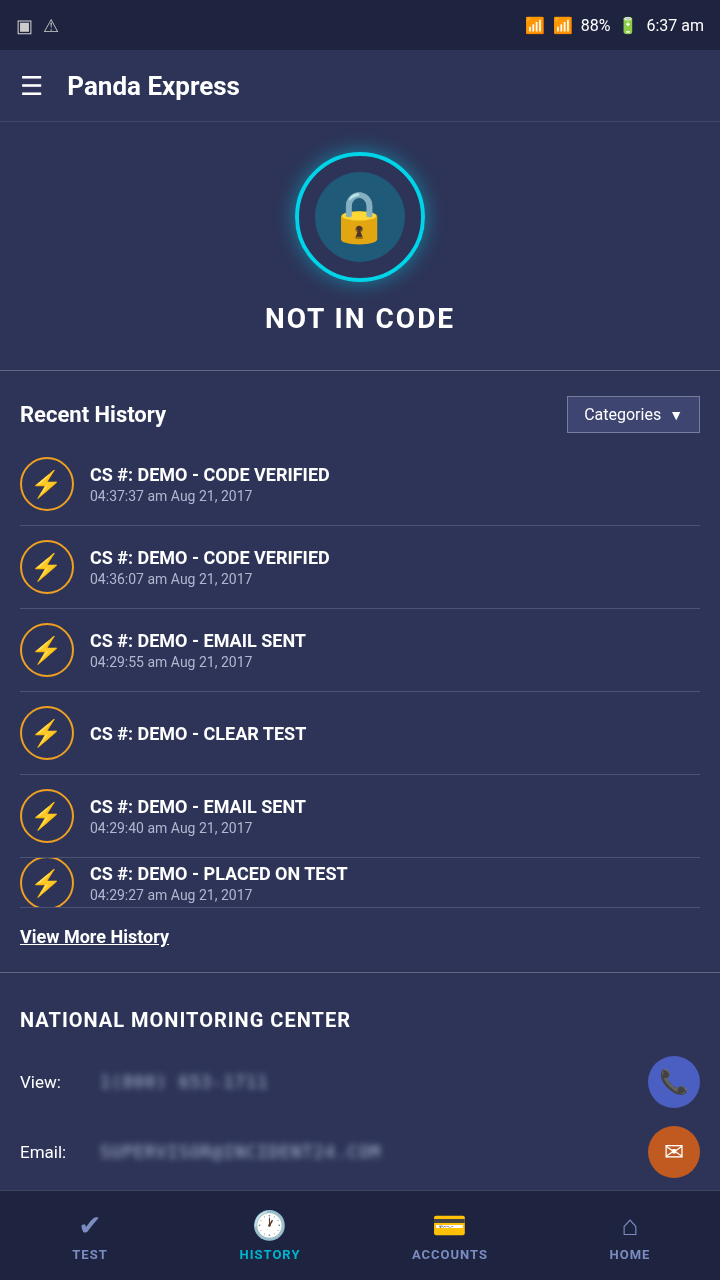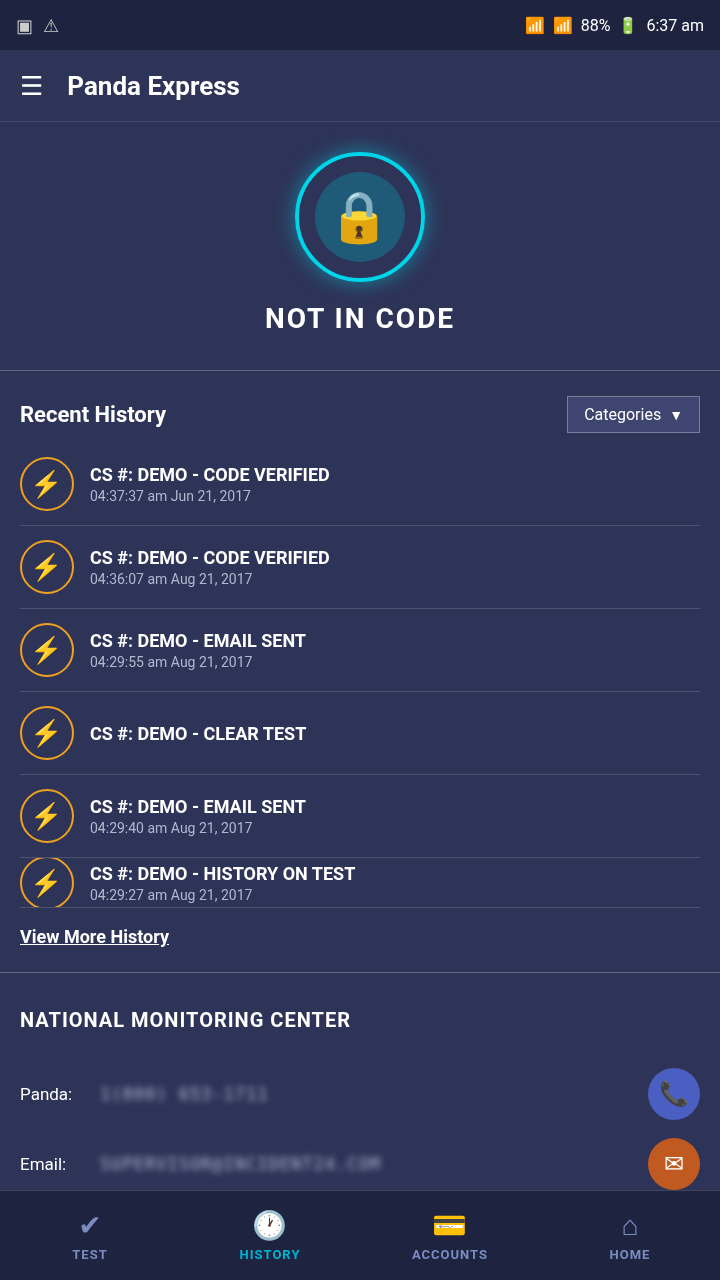--- a/index.html
+++ b/index.html
@@ -190,21 +190,21 @@
 
     
     .monitoring-section {
       padding: 20px 20px 10px;
     }
     .monitoring-title {
       font-size: 20px;
       font-weight: bold;
       color: #ffffff;
       letter-spacing: 1px;
-      margin-bottom: 36px;
+      margin-bottom: 24px;
     }
     .contact-row {
       display: flex;
       align-items: center;
       justify-content: space-between;
       margin-bottom: 18px;
     }
     .contact-label {
       font-size: 17px;
       color: #ffffff;
@@ -315,21 +315,21 @@
 </div>
 
 <div class="history-list">
 
   <div class="history-item">
     <div class="lightning-circle">
       <span class="lightning-symbol">⚡</span>
     </div>
     <div class="history-text">
       <div class="history-title">CS #: DEMO - CODE VERIFIED</div>
-      <div class="history-time">04:37:37 am Jun 21, 2017</div>
+      <div class="history-time">04:37:37 am Aug 21, 2017</div>
     </div>
   </div>
 
   <div class="history-item">
     <div class="lightning-circle">
       <span class="lightning-symbol">⚡</span>
     </div>
     <div class="history-text">
       <div class="history-title">CS #: DEMO - CODE VERIFIED</div>
       <div class="history-time">04:36:07 am Aug 21, 2017</div>
@@ -363,37 +363,37 @@
       <div class="history-title">CS #: DEMO - EMAIL SENT</div>
       <div class="history-time">04:29:40 am Aug 21, 2017</div>
     </div>
   </div>
 
   <div class="history-item last-item-partial">
     <div class="lightning-circle">
       <span class="lightning-symbol">⚡</span>
     </div>
     <div class="history-text">
-      <div class="history-title">CS #: DEMO - HISTORY ON TEST</div>
+      <div class="history-title">CS #: DEMO - PLACED ON TEST</div>
       <div class="history-time">04:29:27 am Aug 21, 2017</div>
     </div>
   </div>
 </div>
 
 <div class="view-more">
   <a href="#">View More History</a>
 </div>
 
 <div class="divider"></div>
 
 <div class="monitoring-section">
   <div class="monitoring-title">NATIONAL MONITORING CENTER</div>
 
   <div class="contact-row">
-    <span class="contact-label">Panda:</span>
+    <span class="contact-label">View:</span>
     <span class="contact-value blurred-text">1(800) 653-1711</span>
     <div class="contact-btn phone-btn">
       <span>📞</span>
     </div>
   </div>
 
   <div class="contact-row">
     <span class="contact-label">Email:</span>
     <span class="contact-value blurred-text">SUPERVISOR@INCIDENT24.COM</span>
     <div class="contact-btn email-btn">

